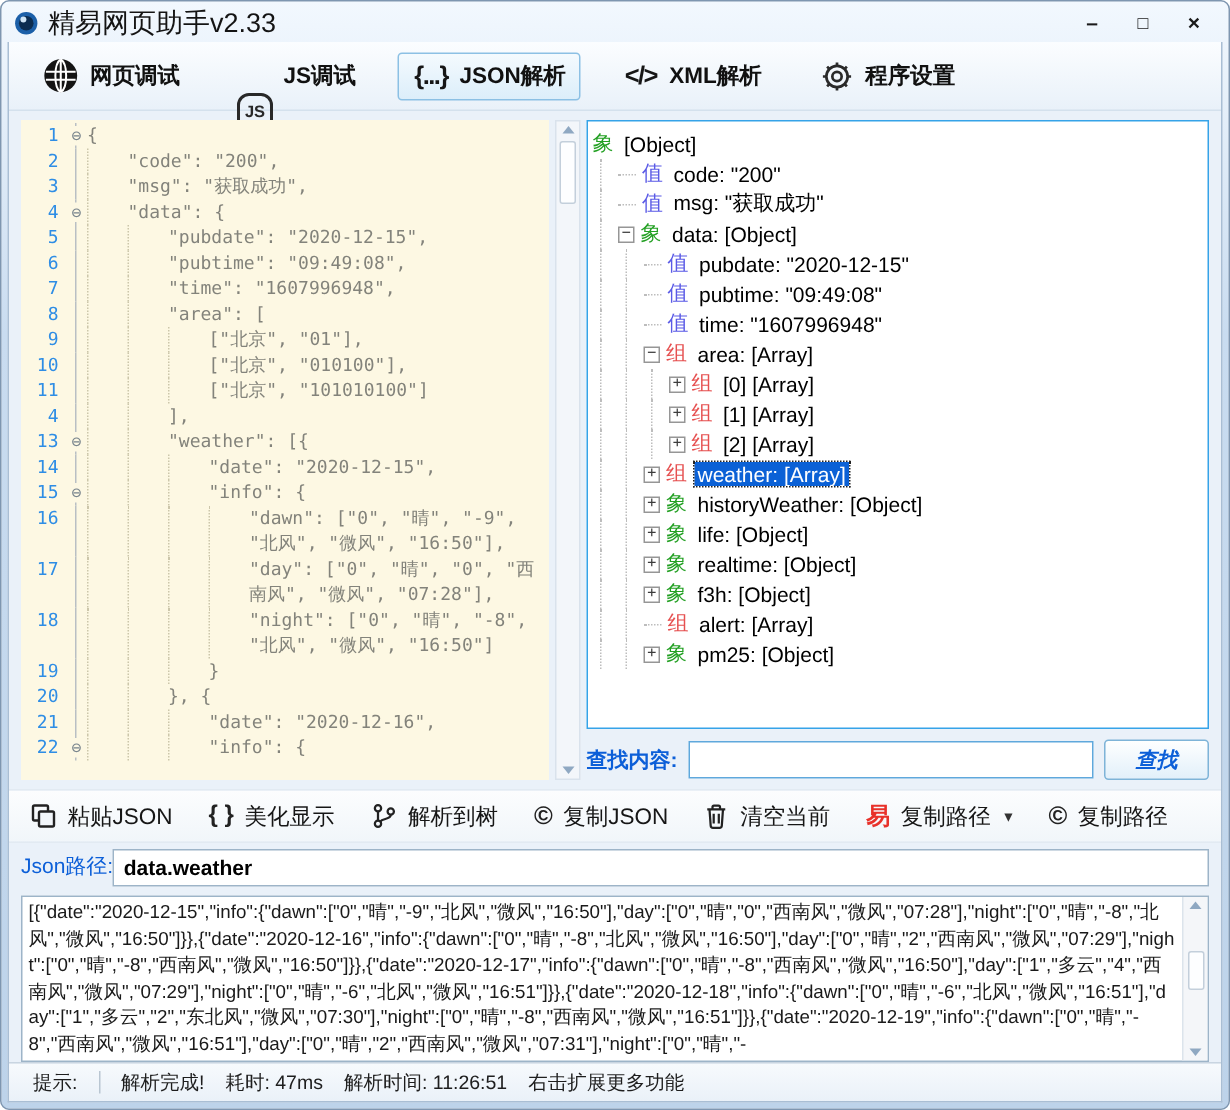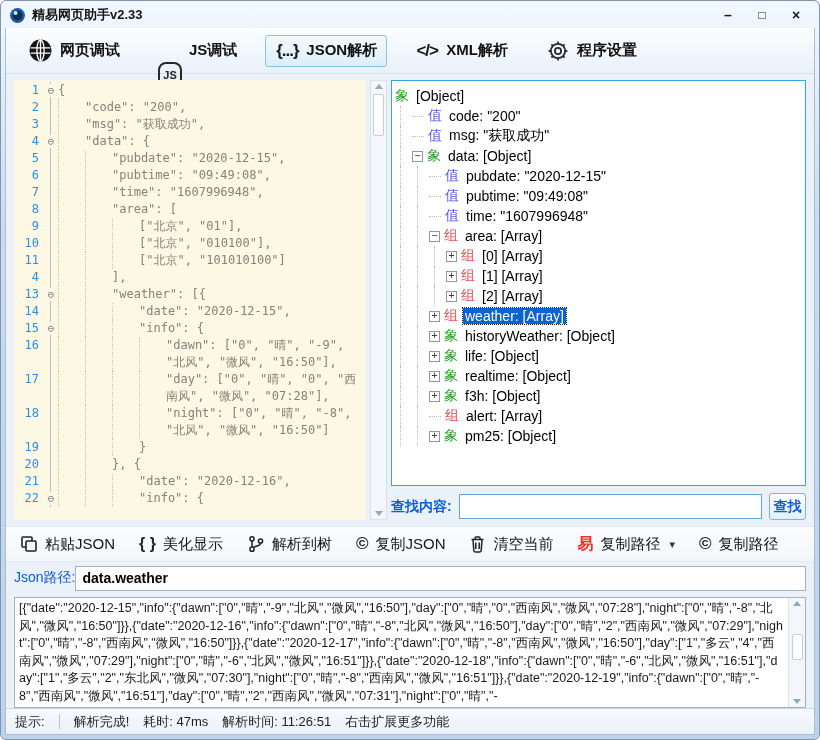--- a/index.html
+++ b/index.html
@@ -2,21 +2,21 @@
 <html><head>
 <meta charset="utf-8">
 <style>
   html,body{margin:0;padding:0;width:820px;height:740px;overflow:hidden;background:#FFF;
     font-family:"Liberation Sans","DejaVu Sans",sans-serif;}
   *{box-sizing:border-box;}
   .window{width:820px;height:740px;border:1px solid #7E96B0;border-radius:6px;overflow:hidden;
     background:linear-gradient(#F2F8FE,#C9DCF0 30%,#BDD3EA);padding:0 4px 4px;display:flex;flex-direction:column;}
   
   .titlebar{height:27px;display:flex;align-items:center;gap:6px;padding:3px 4px 2px;flex:none;}
-  .app-title{font-size:13px;font-weight:bold;color:#141414;}
+  .app-title{font-size:18px;font-weight:normal;color:#141414;}
   .win-btns{margin-left:auto;display:flex;gap:4px;}
   .win-btn{width:30px;height:18px;display:flex;align-items:center;justify-content:center;
     font-size:14px;font-weight:bold;color:#1A1A1A;line-height:1;}
   .win-btn.max{font-size:12px;}
   
   .content{flex:1;background:#EAF1F9;border:1px solid #A9BED4;border-top:none;display:flex;flex-direction:column;overflow:hidden;}
   
   .toolbar{height:46px;flex:none;display:flex;align-items:center;gap:18px;padding:4px 12px;
     background:linear-gradient(#FBFDFF,#E9F1F9);border-bottom:1px solid #D4E1ED;}
   .tab{display:flex;align-items:center;gap:7px;padding:5px 9px;border:1px solid transparent;border-radius:3px;
@@ -49,43 +49,43 @@
   .t-stub{width:12px;flex:none;border-top:1px dotted #BDBDBD;margin-right:4px;}
   .t-type{margin-right:5px;flex:none;}
   .ty-object{color:#23A023;}
   .ty-value{color:#5A5AE6;}
   .ty-array{color:#E65050;}
   .t-label{color:#000;padding:0 2px;}
   .t-label.sel{background:#0B61D6;color:#FFF;outline:1px dotted #222;}
   .search-row{height:34px;flex:none;display:flex;align-items:center;gap:7px;padding-top:7px;}
   .search-label{color:#0C5FD8;font-size:14px;font-weight:bold;flex:none;}
   .search-input{flex:1;height:25px;border:1px solid #5FA8DC;background:#FFF;font-size:14px;padding:0 5px;min-width:0;}
-  .search-btn{width:37px;height:27px;flex:none;background:linear-gradient(#FEFFFF,#E2F0FA);border:1px solid #7EB4D8;
-    border-radius:3px;color:#0C5FD8;font-size:14px;font-weight:bold;display:flex;align-items:center;justify-content:center;}
+  .search-btn{width:70px;height:27px;flex:none;background:linear-gradient(#FEFFFF,#E2F0FA);border:1px solid #7EB4D8;
+    border-radius:3px;color:#0C5FD8;font-size:14px;font-weight:bold;display:flex;align-items:center;justify-content:center;font-style:italic;}
   
   .actions{height:36px;flex:none;display:flex;align-items:center;gap:24px;padding:0 14px;margin-top:6px;
     background:linear-gradient(#FCFDFE,#F1F6FA);border-top:1px solid #E2EAF2;border-bottom:1px solid #E2EAF2;}
   .action-btn{display:flex;align-items:center;gap:7px;font-size:15px;color:#161616;}
   .action-icon{display:flex;align-items:center;justify-content:center;}
   .ic-act-braces{font-size:16px;font-weight:bold;color:#222;}
   .ic-copyright{font-size:17px;font-weight:bold;color:#222;}
   .ic-yi{font-size:16px;font-weight:bold;color:#E8312A;}
   .ic-dd{font-size:11px;color:#333;margin-left:2px;}
   
   .path-row{height:30px;flex:none;display:flex;align-items:center;padding:2px 8px 0;}
   .path-label{color:#0C5FD8;font-size:14px;flex:none;}
   .path-input{flex:1;height:25px;border:1px solid #9DB4C8;background:#FFF;font-size:14px;font-weight:bold;color:#000;padding:0 6px;min-width:0;}
   
   .result{flex:1;margin:5px 8px 0;border:1px solid #9DB4C8;background:#FFF;display:flex;overflow:hidden;min-height:0;}
   .result-text{flex:1;min-width:0;padding:2px 4px;font-size:12.5px;line-height:17.5px;color:#1A1A1A;
     word-break:break-all;overflow:hidden;}
   .result-sb{width:17px;flex:none;border-left:1px solid #DCE4EC;background:#F4F6F9;display:flex;flex-direction:column;align-items:center;padding:3px 0;}
   .result-sb .sb-thumb{height:26px;margin-top:28px;}
   
-  .statusbar{height:26px;flex:none;display:flex;align-items:center;gap:14px;padding:0 9px;
+  .statusbar{height:26px;flex:none;display:flex;align-items:center;gap:14px;padding:0 16px;
     background:linear-gradient(#F7FAFD,#EAF1F8);border-top:1px solid #C9D5E1;font-size:13px;color:#1E1E1E;}
   .status-divider{width:1px;height:15px;background:#B9C6D2;}
 </style>
 <title>精易网页助手v2.33</title></head>
 <body>
 
 <div class="window">
   <div class="titlebar">
     <span style="display:flex;">
       <svg width="17" height="17" viewBox="0 0 16 16">

